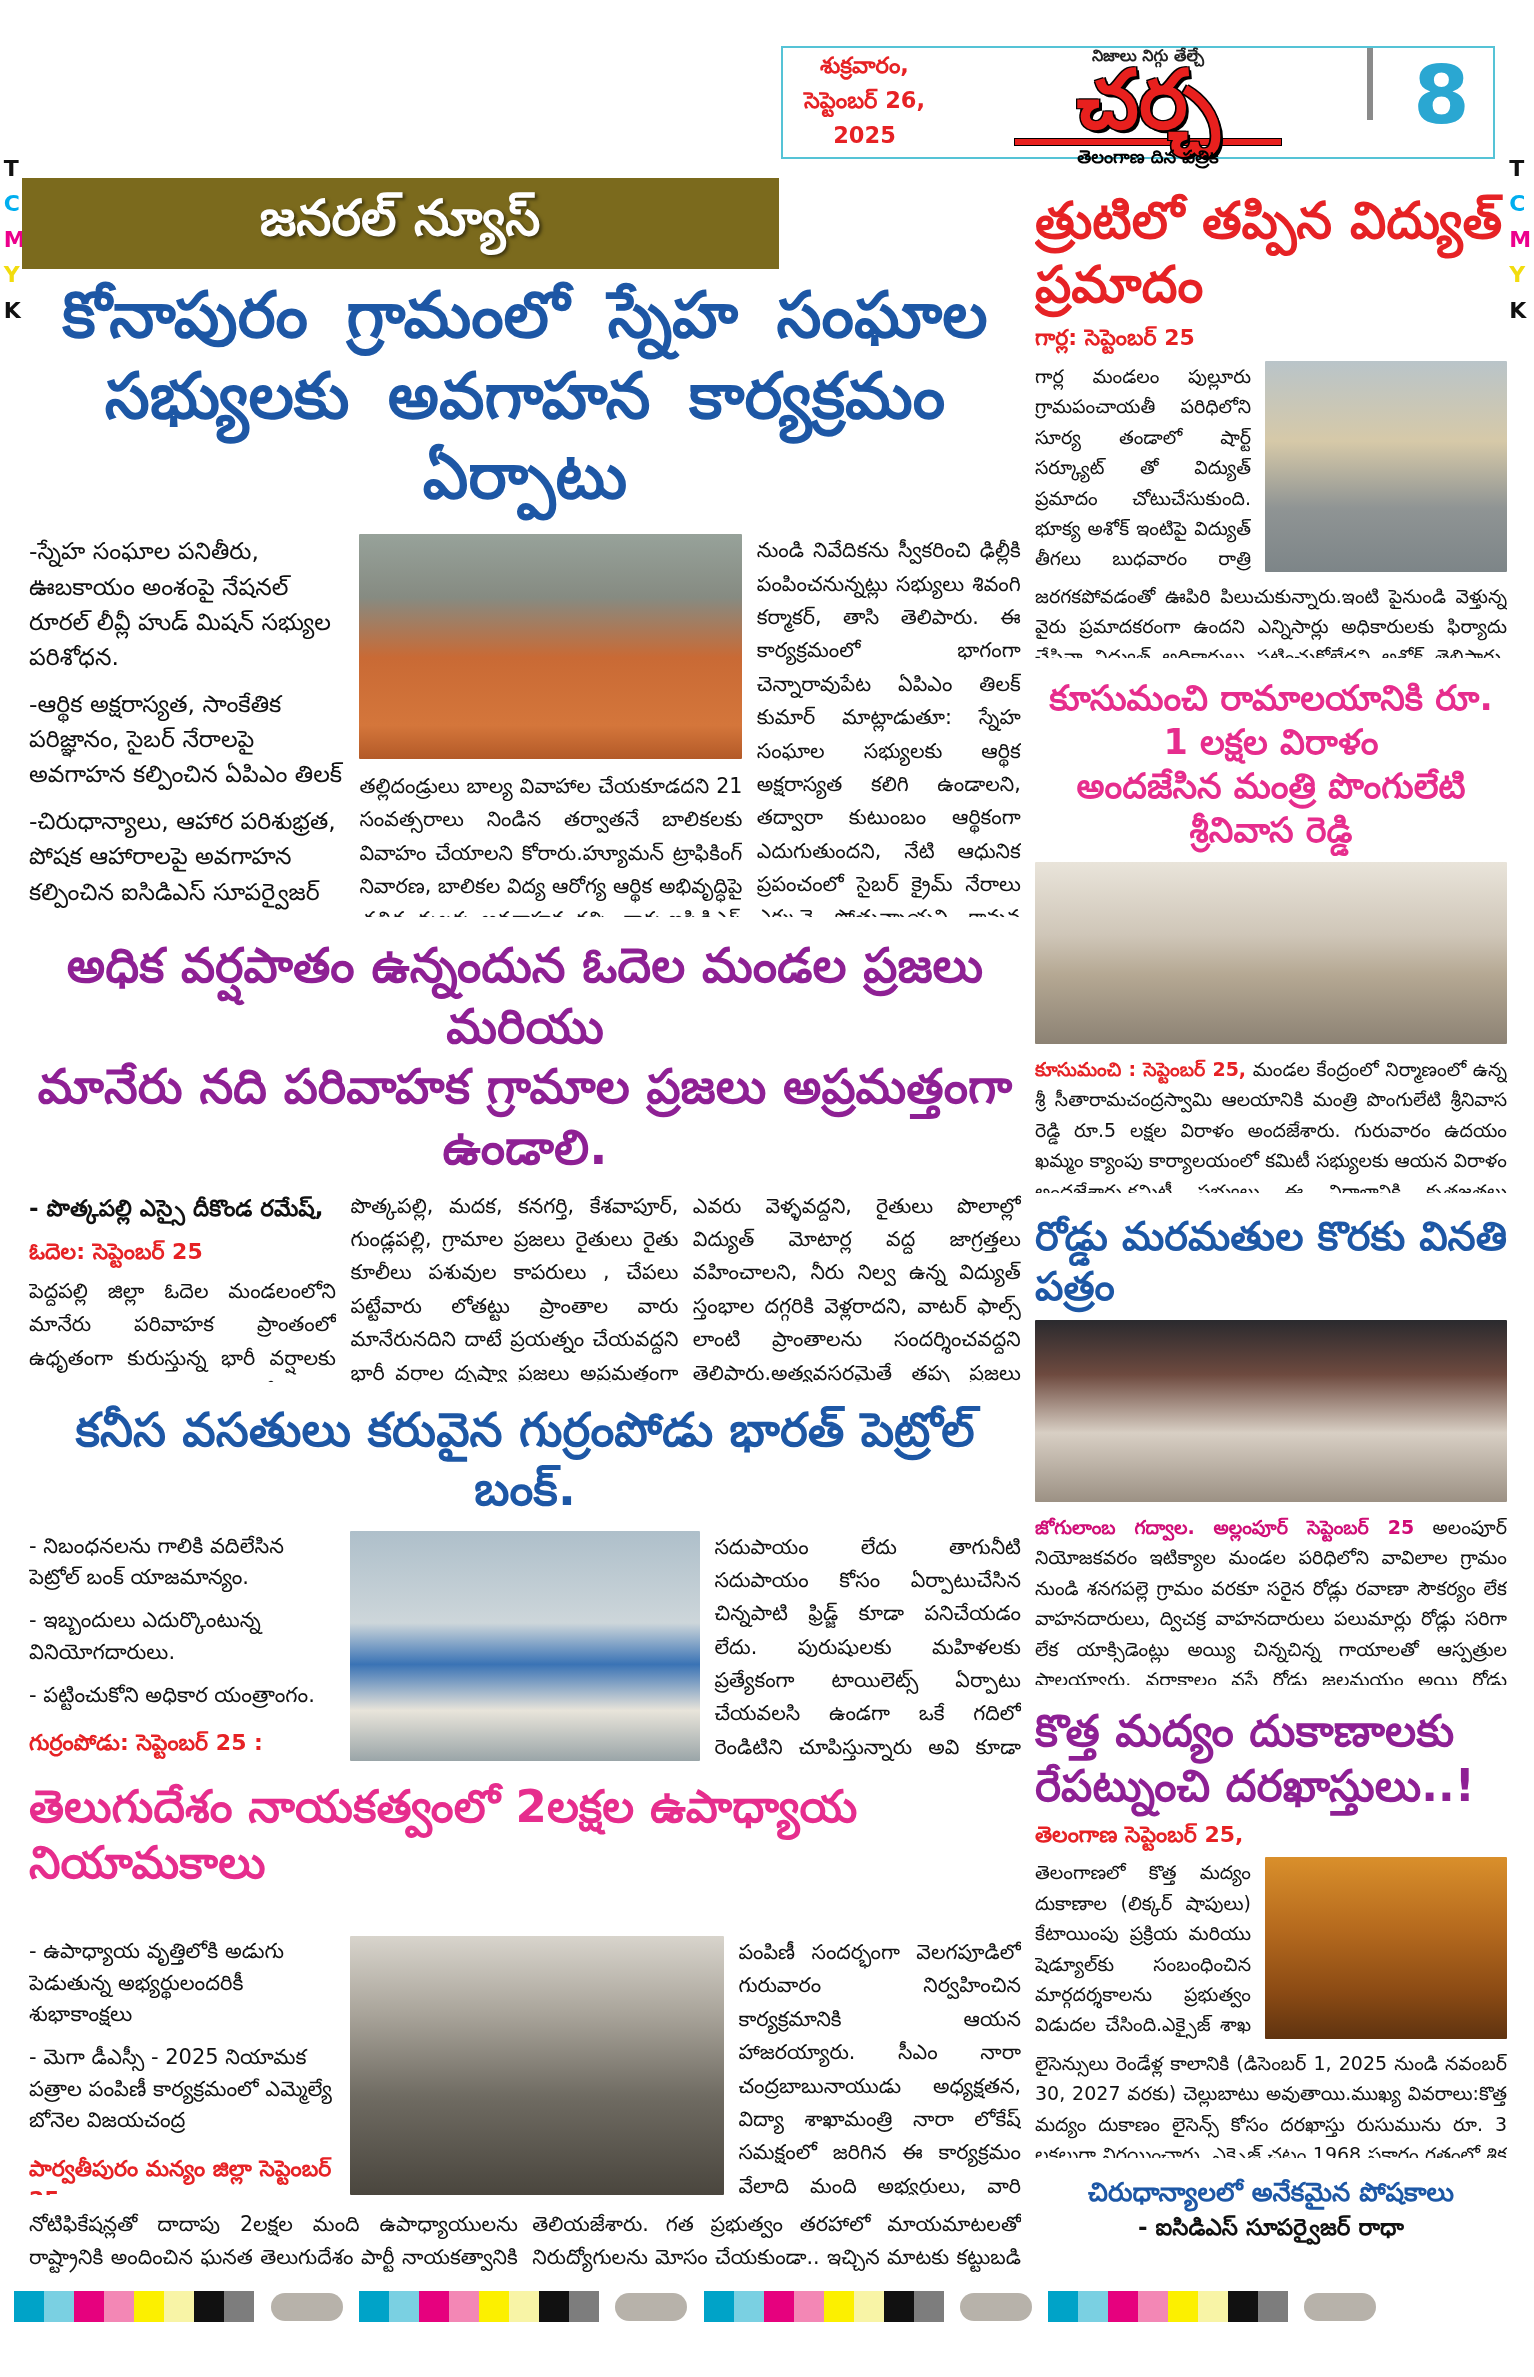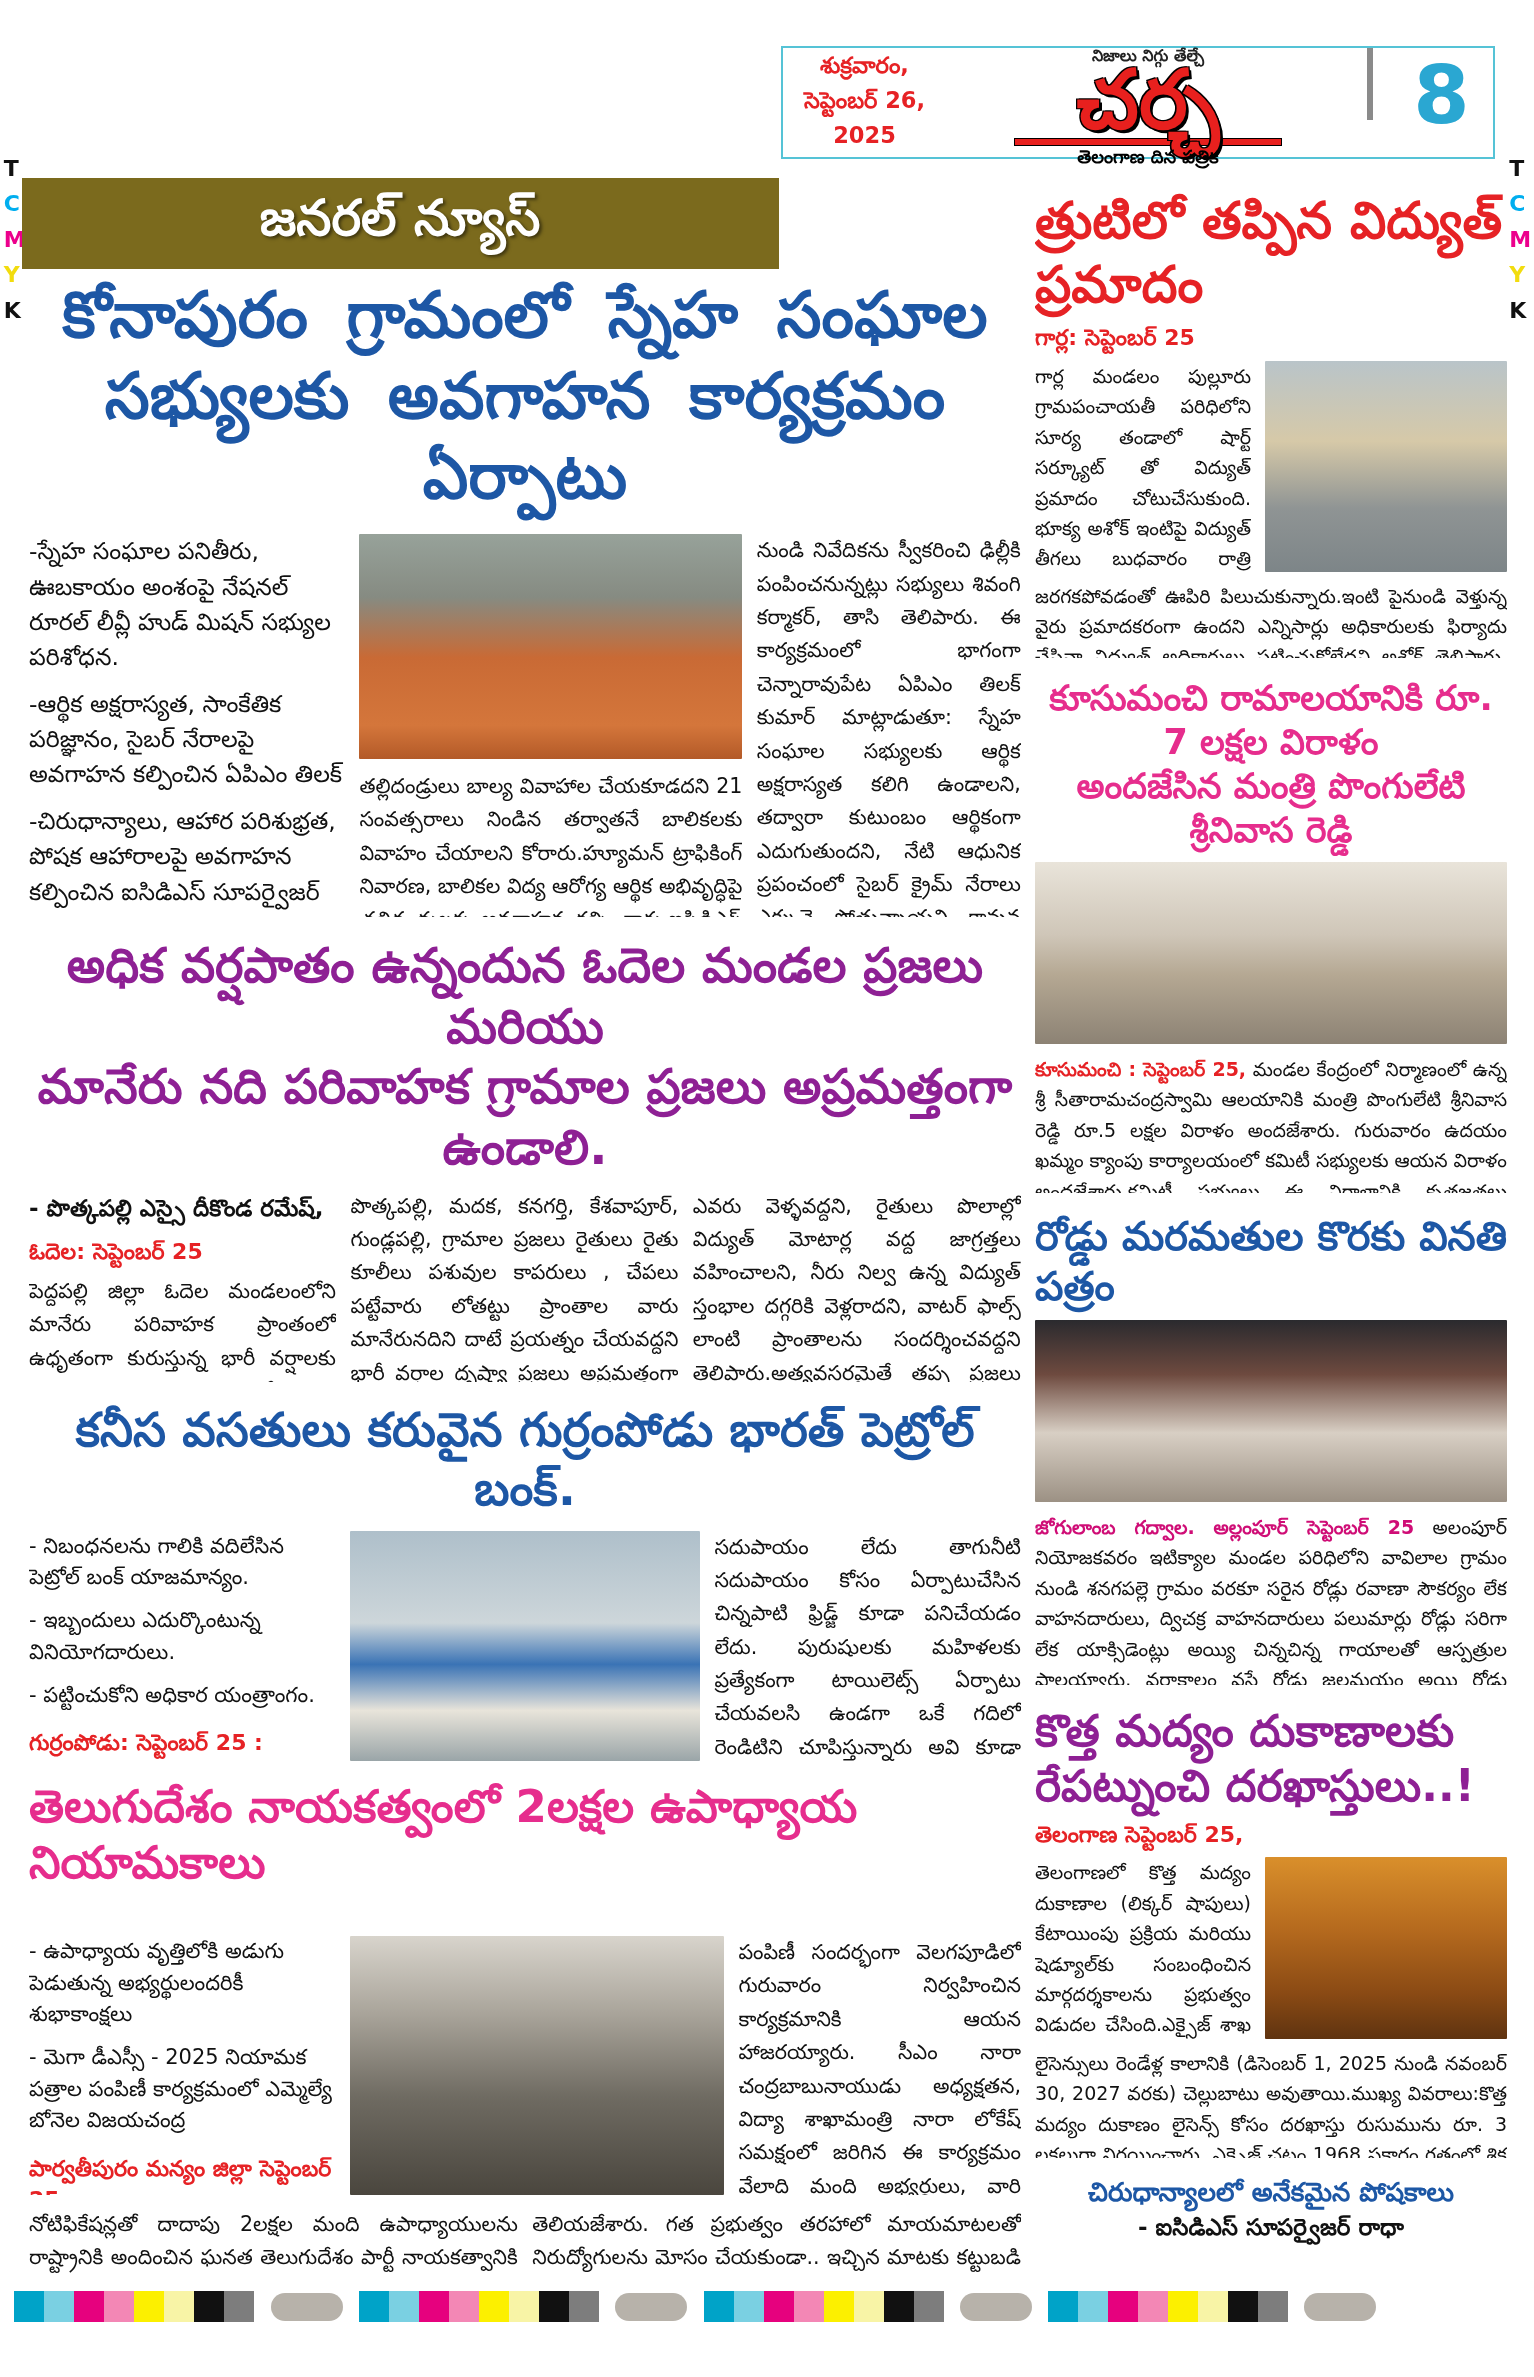--- a/index.html
+++ b/index.html
@@ -198,21 +198,21 @@
       <div class="dl">గార్ల: సెప్టెంబర్ 25</div>
       <div class="row" style="height:211px;margin-top:1.9px;">
         <div class="body" style="width:216px;">గార్ల మండలం పుల్లూరు గ్రామపంచాయతీ పరిధిలోని సూర్య తండాలో షార్ట్ సర్క్యూట్ తో విద్యుత్ ప్రమాదం చోటుచేసుకుంది. భూక్య అశోక్ ఇంటిపై విద్యుత్ తీగలు బుధవారం రాత్రి కురిసిన వర్షానికి షార్ట్ సర్క్యూట్ తో విద్యుత్ తీగలు తెగి ఇంటి ముందు ఉన్న రేకుల పై పడింది. రేకుల కింద ఆడుకుంటున్న చిన్నపిల్లలు గమనించిన అశోక్ అప్రమత్తమై పిల్లలను సురక్షితంగా కాపాడగలిగాడు. హెల్పర్ ఉపేందర్ కు ఫోన్ చేసి చెప్పగా విద్యుత్ సరఫరాను నిలిపివేశారు. ఎటువంటి ప్రాణ నష్టం</div>
         <div class="ph ph-wire" style="flex:1;height:211px;"></div>
       </div>
       <div class="body" style="height:77px;margin-top:8.6px;">జరగకపోవడంతో ఊపిరి పిలుచుకున్నారు.ఇంటి పైనుండి వెళ్తున్న వైరు ప్రమాదకరంగా ఉందని ఎన్నిసార్లు అధికారులకు ఫిర్యాదు చేసినా విద్యుత్ అధికారులు పట్టించుకోలేదని అశోక్ తెలిపారు. ఇప్పటికైనా పునరావృతం కాకుండావైరుని వేరే వైపు నుండి మళ్ళించాలని కోరుకుంటున్నారు.</div>
     </div>
 
     <div class="art">
       <div class="hl pink h-r2">
-        <div>కూసుమంచి రామాలయానికి రూ. 7 లక్షల విరాళం</div>
+        <div>కూసుమంచి రామాలయానికి రూ. 1 లక్షల విరాళం</div>
         <div>అందజేసిన మంత్రి పొంగులేటి శ్రీనివాస రెడ్డి</div>
       </div>
       <div class="ph ph-donation" style="width:472px;height:182px;margin-top:10.5px;"></div>
       <div class="body" style="height:139px;margin-top:9.6px;">
         <span class="lead-red">కూసుమంచి : సెప్టెంబర్ 25,</span>
         <span>మండల కేంద్రంలో నిర్మాణంలో ఉన్న శ్రీ సీతారామచంద్రస్వామి ఆలయానికి మంత్రి పొంగులేటి శ్రీనివాస రెడ్డి రూ.5 లక్షల విరాళం అందజేశారు. గురువారం ఉదయం ఖమ్మం క్యాంపు కార్యాలయంలో కమిటీ సభ్యులకు ఆయన విరాళం అందజేశారు.కమిటీ సభ్యులు ఈ విరాళానికి కృతజ్ఞతలు తెలిపారు. సీతారామచంద్రుల దీవెనలు ఎల్లప్పుడూ మంత్రి శ్రీనివాస రెడ్డి పై ఉండాలని వారు కోరుకున్నారు.</span>
       </div>
     </div>
 
     <div class="art">

